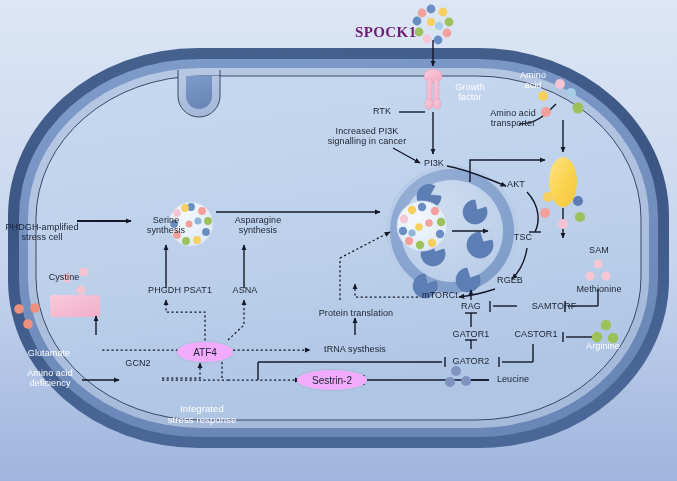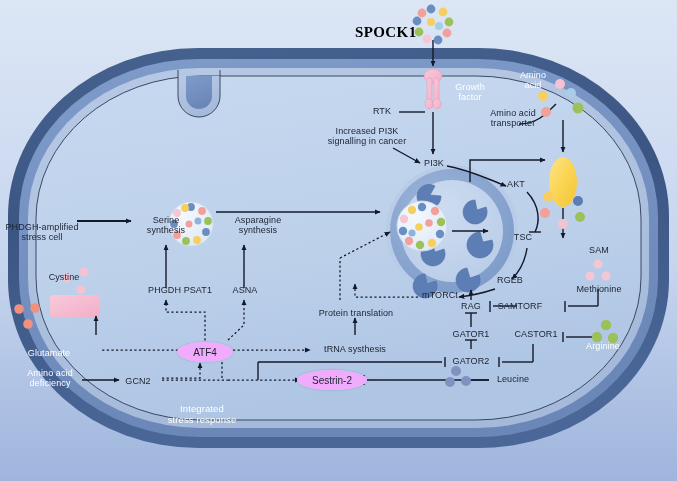--- a/index.html
+++ b/index.html
@@ -5,21 +5,21 @@
   html,body{margin:0;padding:0;background:#ffffff;}
   body{font-family:"Liberation Sans","DejaVu Sans",sans-serif;}
   #stage{position:relative;width:677px;height:481px;overflow:hidden;background:#cfdcf0;}
   #svgroot{position:absolute;left:0;top:0;width:677px;height:481px;}
   .lbl{position:absolute;font-family:"Liberation Sans","DejaVu Sans",sans-serif;
        color:#1b2230;line-height:1.12;text-align:center;white-space:pre-line;
        letter-spacing:.1px;}
   .lbl-w{color:#ffffff;}
   .t9{font-size:9px;}
   .t95{font-size:9.5px;}
-  .title{position:absolute;color:#000000;font-weight:bold;font-size:15px;
+  .title{position:absolute;color:#701a75;font-weight:bold;font-size:15px;
          font-family:"Liberation Serif","DejaVu Serif",serif;letter-spacing:.4px;}
   .oval-node{position:absolute;background:#f0abfc;border-radius:50%;
              display:flex;align-items:center;justify-content:center;
              font-size:10px;color:#1b2230;box-shadow:0 0 2px rgba(60,80,120,.35);}
 </style>
 </head>
 <body>
 
 <div id="stage">
 
@@ -350,41 +350,41 @@
   <div class="lbl t9" style="left:492px;top:275px;width:36px;">RGEB</div>
 
   <div class="lbl t9" style="left:418px;top:290px;width:44px;">mTORCt</div>
 
   <div class="lbl t9" style="left:457px;top:301px;width:28px;">RAG</div>
 
   <div class="lbl t9" style="left:446px;top:329px;width:50px;">GATOR1</div>
 
   <div class="lbl t9" style="left:446px;top:356px;width:50px;">GATOR2</div>
 
-  <div class="lbl t9" style="left:491px;top:301px;width:58px;">SAMTORF</div>
+  <div class="lbl t9" style="left:525px;top:301px;width:58px;">SAMTORF</div>
 
   <div class="lbl t9" style="left:508px;top:329px;width:56px;">CASTOR1</div>
 
   <div class="lbl t9" style="left:584px;top:245px;width:30px;">SAM</div>
 
   <div class="lbl t9" style="left:566px;top:284px;width:66px;">Methionine</div>
 
   <div class="lbl lbl-w t9" style="left:578px;top:341px;width:50px;">Arginine</div>
 
   <div class="lbl t9" style="left:490px;top:374px;width:46px;">Leucine</div>
 
   <div class="oval-node" style="left:297px;top:370px;width:70px;height:20px;">Sestrin-2</div>
 
   <div class="lbl t9" style="left:308px;top:344px;width:94px;">tRNA systhesis</div>
 
   <div class="lbl t9" style="left:310px;top:308px;width:92px;">Protein translation</div>
 
   <div class="oval-node" style="left:177px;top:342px;width:56px;height:20px;">ATF4</div>
 
-  <div class="lbl t9" style="left:119px;top:376px;width:38px;">GCN2</div>
+  <div class="lbl t9" style="left:119px;top:358px;width:38px;">GCN2</div>
 
   <div class="lbl lbl-w t9" style="left:16px;top:368px;width:68px;">Amino acid
 deficiency</div>
 
   <div class="lbl lbl-w t95" style="left:152px;top:404px;width:100px;">Integrated
 stress response</div>
 
   <div class="lbl t9" style="left:2px;top:222px;width:80px;">PHDGH-amplified
 stress cell</div>
 

